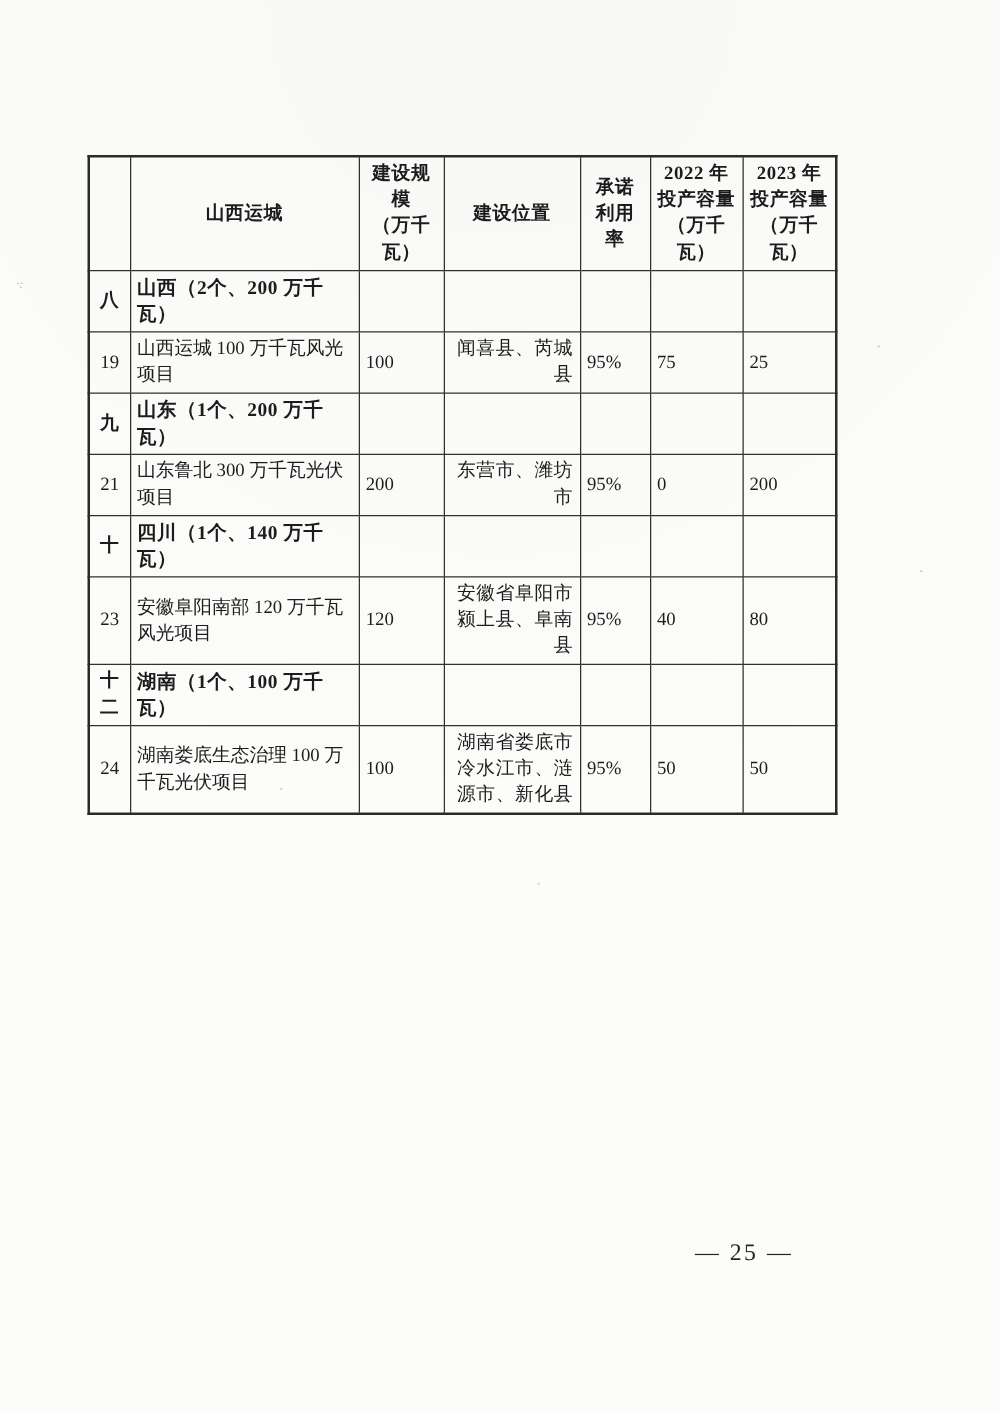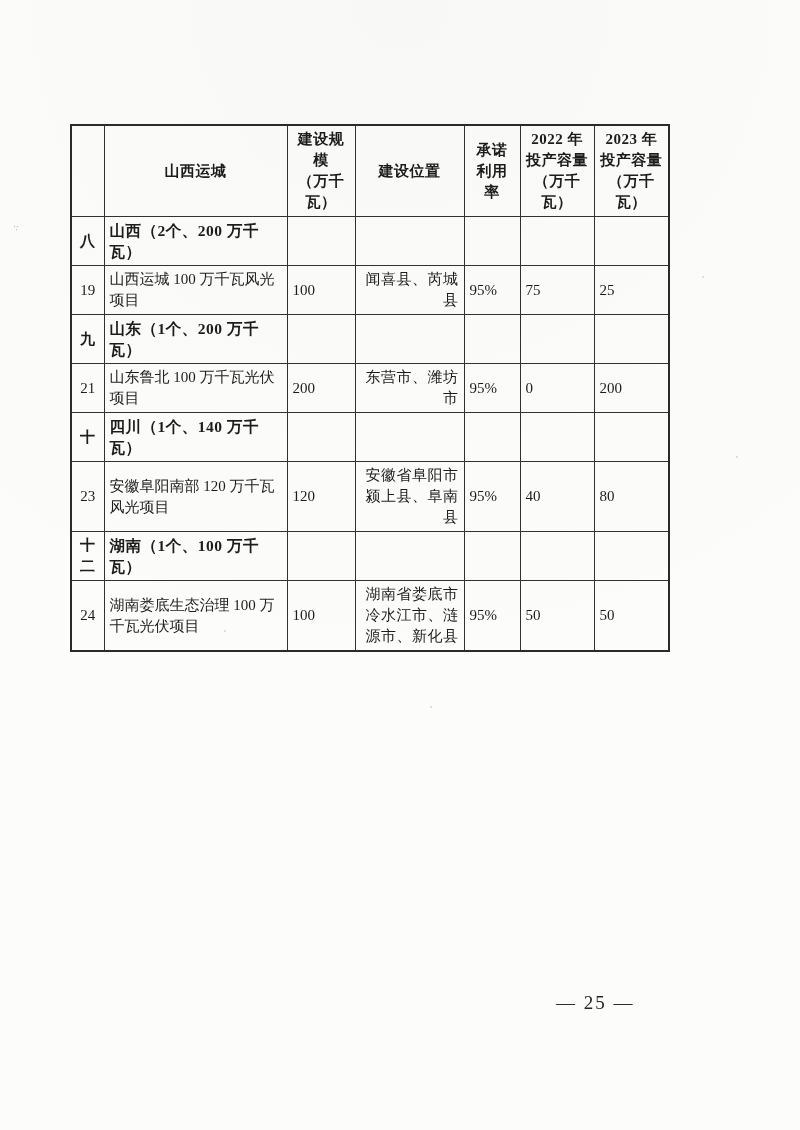--- a/index.html
+++ b/index.html
@@ -134,21 +134,21 @@
           <td class="c-index">九</td>
           <td class="c-name">山东（1个、200 万千瓦）</td>
           <td class="c-scale"></td>
           <td class="c-location"></td>
           <td class="c-rate"></td>
           <td class="c-y2022"></td>
           <td class="c-y2023"></td>
         </tr>
         <tr class="data data-tall">
           <td class="c-index">21</td>
-          <td class="c-name">山东鲁北 100 万千瓦光伏项目</td>
+          <td class="c-name">山东鲁北 300 万千瓦光伏项目</td>
           <td class="c-scale">200</td>
           <td class="c-location">东营市、潍坊市</td>
           <td class="c-rate">95%</td>
           <td class="c-y2022">0</td>
           <td class="c-y2023">200</td>
         </tr>
         <tr class="section data-s">
           <td class="c-index">十</td>
           <td class="c-name">四川（1个、140 万千瓦）</td>
           <td class="c-scale"></td>

